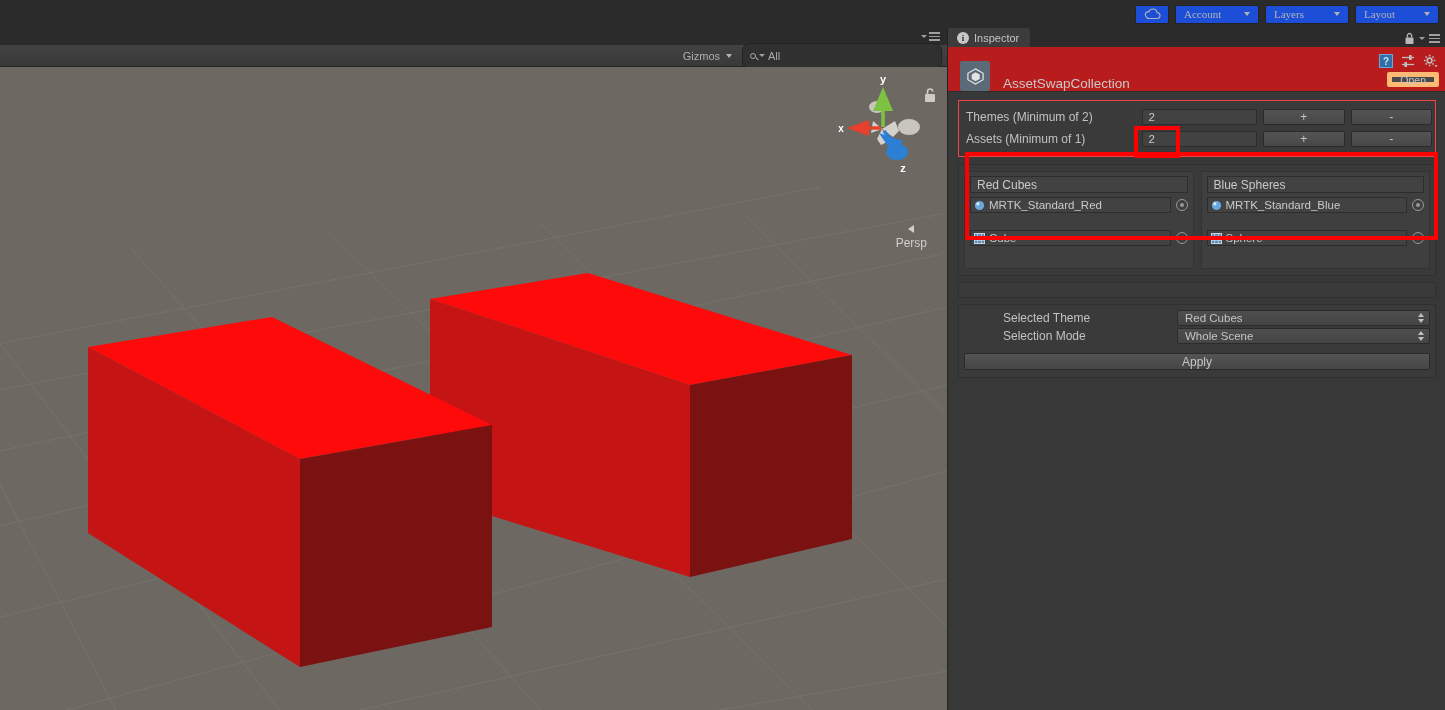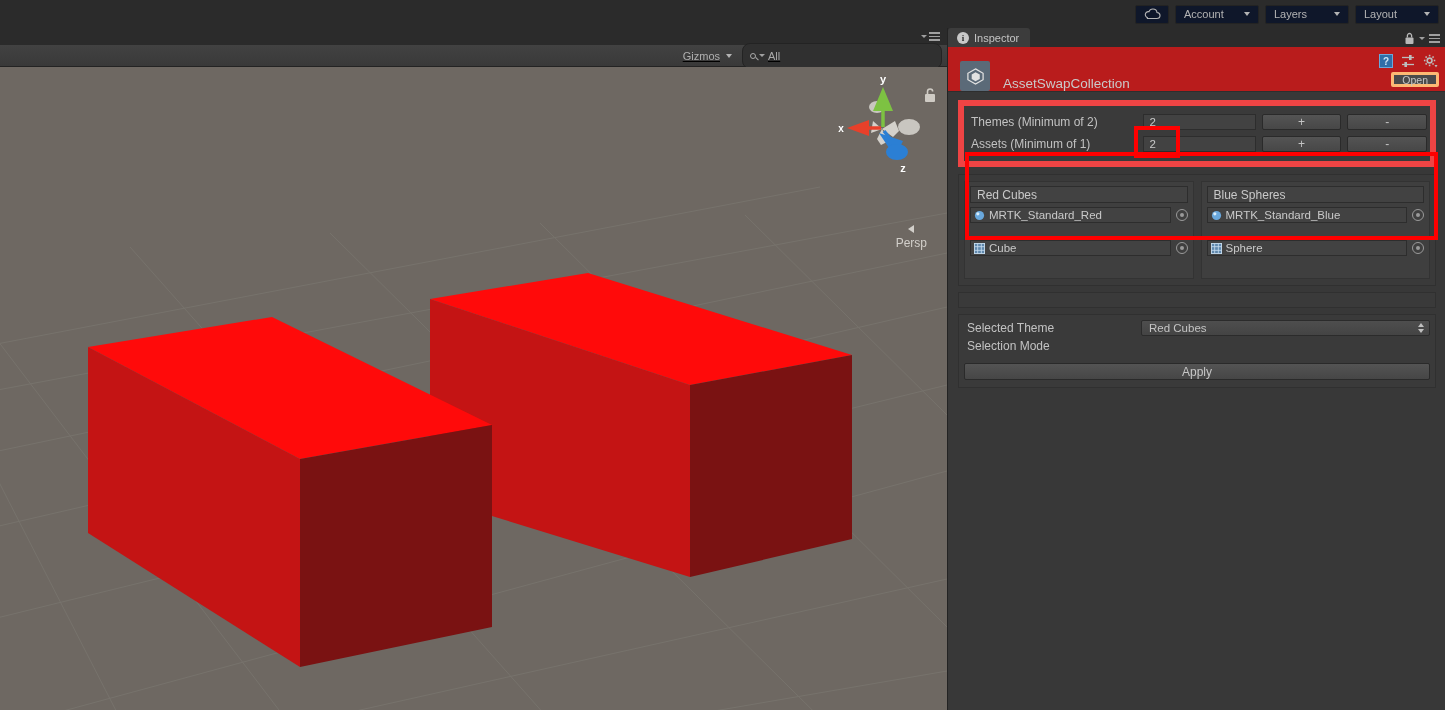--- a/index.html
+++ b/index.html
@@ -12,25 +12,25 @@
   .app { position: relative; width: 1445px; height: 710px; }
 
   
   .top-toolbar {
     position: absolute; left: 0; top: 0; width: 1445px; height: 28px;
     background: #2b2b2b;
     display: flex; align-items: center; justify-content: flex-end;
     padding-right: 6px; gap: 6px;
   }
   .tb-btn {
-    height: 19px; background: #0f172a;
+    height: 19px; background: #1d4ed8;
     border: 1px solid #232323; border-radius: 2px;
     color: #b4b4b4; font-size: 11px;
     display: flex; align-items: center; justify-content: center;
-    padding: 0 8px; gap: 7px; cursor: default;
+    padding: 0 8px; gap: 7px; cursor: default; font-family: Liberation Serif, serif;
   }
   .tb-btn.cloud { width: 34px; padding: 0; }
   .tb-btn.wide { min-width: 84px; justify-content: space-between; }
   .caret-down {
     width: 0; height: 0;
     border-left: 3.5px solid transparent; border-right: 3.5px solid transparent;
     border-top: 4px solid #b4b4b4;
   }
 
   
@@ -50,21 +50,21 @@
   .mini-caret {
     width: 0; height: 0;
     border-left: 3px solid transparent; border-right: 3px solid transparent;
     border-top: 3.5px solid #a0a0a0;
   }
   .scene-toolbar {
     position: relative; width: 947px; height: 22px;
     background: linear-gradient(#424242, #393939);
     border-bottom: 1px solid #232323;
     display: flex; align-items: center; justify-content: flex-end;
-    padding-right: 5px; gap: 6px; text-decoration: underline;
+    padding-right: 5px; gap: 6px;
   }
   .gizmos-btn {
     display: flex; align-items: center; gap: 6px;
     color: #b0b0b0; font-size: 11px; padding: 0 4px;
   }
   .scene-search {
     width: 200px; height: 15px; border-radius: 8px;
     background: #303030; border: 1px solid #232323;
     display: flex; align-items: center; padding: 12px 7px; gap: 3px;
     color: #aaaaaa; font-size: 11px;
@@ -137,29 +137,29 @@
     background: #5b6a78; display: flex; align-items: center; justify-content: center;
   }
   .insp-title { margin-left: 13px; color: #c9c9c9; font-size: 13.5px; }
   .insp-header .hdr-icons {
     position: absolute; right: 8px; top: 7px;
     display: flex; align-items: center; gap: 8px;
   }
   .open-btn {
     position: absolute; right: 7px; top: 25px;
     height: 15px; padding: 0 8px;
-    background: #4a4a4a; border: 3px solid #fdba74; border-radius: 2px;
+    background: #4a4a4a; border: 5px solid #fdba74; border-radius: 2px;
     color: #c4c4c4; font-size: 10.5px;
     display: flex; align-items: center; justify-content: center;
   }
 
   .insp-body { position: relative; width: 498px; padding: 8px 10px 0 10px; }
 
   .count-box {
-    background: #3a3a3a; border: 6px solid #ef4444;
+    background: #3a3a3a; border: 1px solid #ef4444;
     padding: 5px 3px 6px 3px;
   }
   .count-row { display: flex; align-items: center; height: 22px; }
   .count-label { width: 186px; color: #c2c2c2; font-size: 12px; padding-left: 4px; }
   .num-field {
     width: 118px; height: 16px;
     background: #424242; border: 1px solid #2d2d2d;
     color: #c9c9c9; font-size: 11.5px;
     display: flex; align-items: center; padding-left: 5px;
   }
@@ -206,21 +206,21 @@
   .spacer-box {
     margin-top: 6px; height: 16px;
     background: #3a3a3a; border: 1px solid #303030;
   }
 
   .settings-box {
     margin-top: 6px;
     background: #3a3a3a; border: 1px solid #303030;
     padding: 4px 5px 7px 5px;
   }
-  .set-row { display: flex; align-items: center; height: 18px; }
+  .set-row { display: flex; align-items: center; height: 18px; margin-left: 36px; }
   .set-label { width: 177px; color: #c2c2c2; font-size: 12px; padding-left: 3px; }
   .popup-field {
     flex: 1; height: 16px;
     background: linear-gradient(#4e4e4e, #444444);
     border: 1px solid #2b2b2b; border-radius: 2px;
     display: flex; align-items: center; justify-content: space-between;
     padding: 0 5px 0 7px;
     color: #c4c4c4; font-size: 11.5px;
   }
   .updown { display: flex; flex-direction: column; align-items: center; gap: 2px; }
@@ -519,20 +519,27 @@
           <div class="popup-field">
             <span>Red Cubes</span>
             <span class="updown">
               <i class="up"></i>
                 <i class="dn"></i>
             </span>
           </div>
         </div>
         <div class="set-row">
           <div class="set-label">Selection Mode</div>
+          <div class="popup-field">
+            <span>Whole Scene</span>
+            <span class="updown">
+              <i class="up"></i>
+                <i class="dn"></i>
+            </span>
+          </div>
         </div>
         <div class="apply-btn">Apply</div>
       </div>
     </div>
   </div>
 
   <div class="annot annot-assets"></div>
   <div class="annot annot-themes"></div>
 
 </div>

